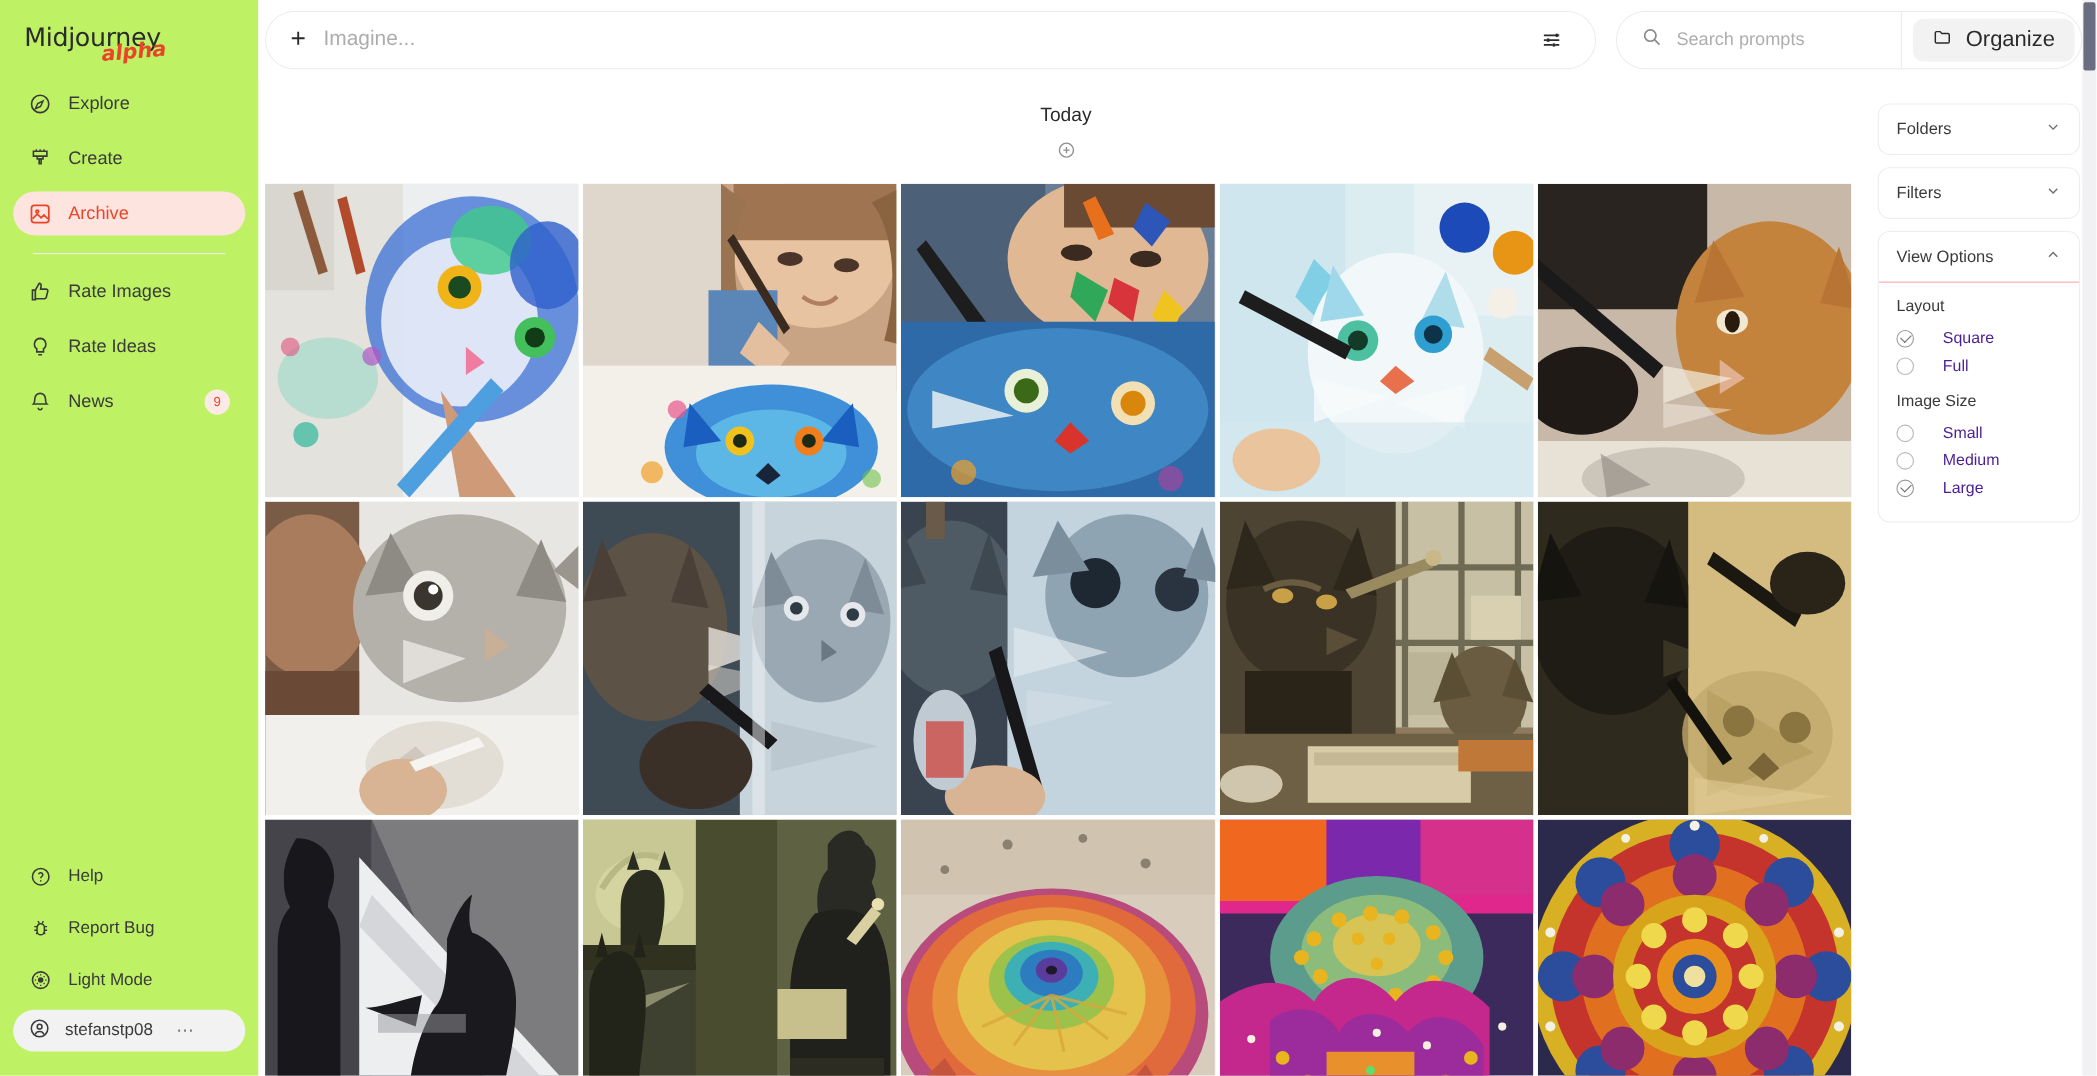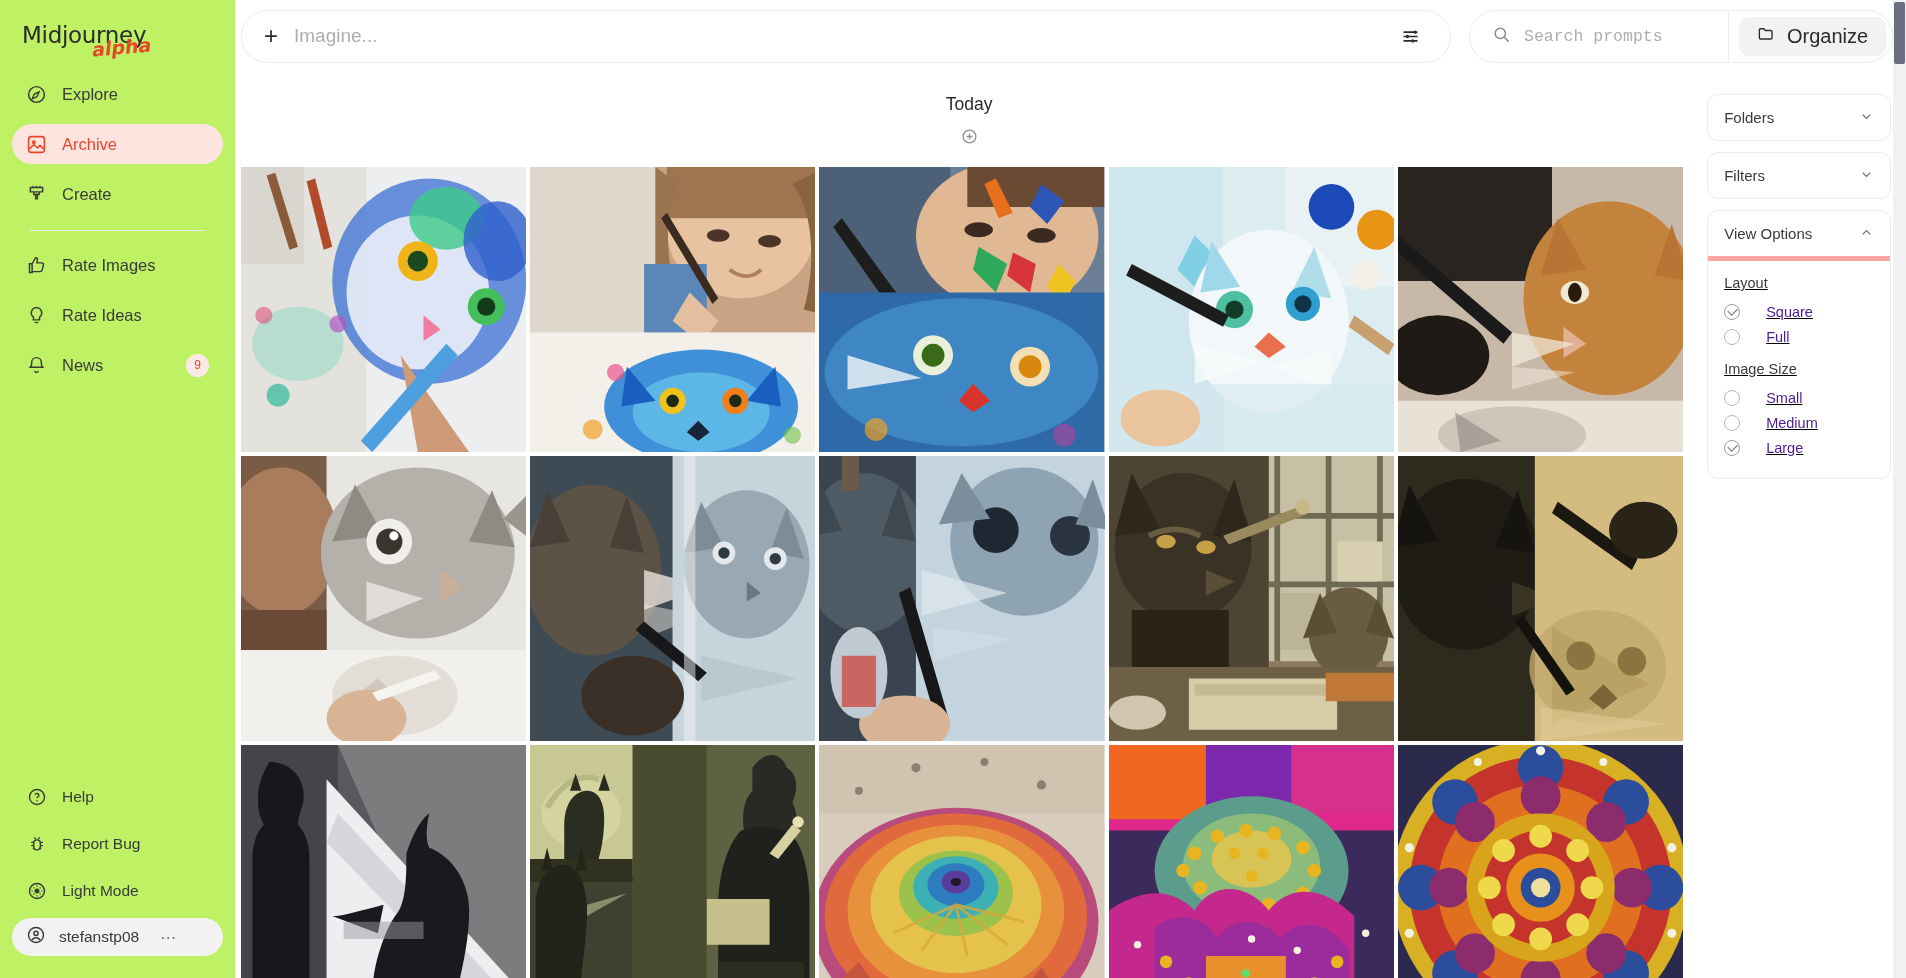--- a/index.html
+++ b/index.html
@@ -78,21 +78,21 @@
     cursor: pointer; border-radius: 8px;
   }
   .right-group {
     display: flex; align-items: center; height: 53px;
     border: 1px solid #ececec; border-radius: 27px; background: #fff;
     padding: 0 6px 0 0; margin-left: 4px;
   }
   .search-box { display: flex; align-items: center; gap: 13px; padding: 0 20px 0 22px; width: 258px; height: 51px; }
   .search-input {
     border: none; outline: none; font-size: 16.5px; background: transparent;
-    color: #2b2b2b; width: 185px; font-family: Liberation Mono, monospace;
+    color: #2b2b2b; width: 185px; font-family: Liberation Sans, sans-serif;
   }
   .search-input::placeholder { color: #aeaeae; }
   .vdiv { width: 1px; height: 51px; background: #ececec; }
   .organize-btn {
     display: flex; align-items: center; gap: 11px;
     height: 39px; padding: 0 18px; margin-left: 10px;
     background: #f2f2f2; border-radius: 10px; cursor: pointer;
     font-size: 20px; color: #2b2b2b;
   }
 
@@ -112,21 +112,21 @@
   
   .right-panel { width: 218px; flex: 0 0 218px; padding: 22px 24px 0 10px; }
   .panel-card {
     border: 1px solid #ededed; border-radius: 11px; background: #fff;
     margin-bottom: 11px; overflow: hidden;
   }
   .panel-head {
     height: 45px; display: flex; align-items: center; justify-content: space-between;
     padding: 0 16px; cursor: pointer; font-size: 15px; color: #3a3a3a;
   }
-  .panel-body { border-top: 5px solid #fca5a5; padding: 14px 16px 18px 16px; text-decoration: underline; }
+  .panel-body { border-top: 1px solid #fca5a5; padding: 14px 16px 18px 16px; }
   .panel-group-label { font-size: 14.5px; color: #3a3a3a; margin-bottom: 8px; }
   .radio-row {
     display: flex; align-items: center; gap: 26px;
     height: 25px; cursor: pointer; font-size: 14.5px; color: #4c1d95;
   }
   .radio { width: 16px; height: 16px; border-radius: 50%; border: 1.4px solid #b8b8b8; flex: 0 0 16px;
            display: flex; align-items: center; justify-content: center; background: #fff; }
   .radio.checked { border-color: #9a9a9a; }
   .radio.checked::after {
     content: ""; width: 8px; height: 4.5px;
@@ -159,40 +159,40 @@
     <div class="nav">
       <div class="nav-item">
         <span class="ico">
           <svg width="21" height="21" viewBox="0 0 24 24" fill="none" stroke="#3a3a3a" stroke-width="1.7">
               <circle cx="12" cy="12" r="9"></circle>
               <path d="M15 9l-2.5 5.5L7 17l2.5-5.5L15 9z" stroke-width="1.5"></path>
             </svg>
         </span>
         <span>Explore</span>
       </div>
-      <div class="nav-item active">
-        <span class="ico">
-          <svg width="21" height="21" viewBox="0 0 24 24" fill="none" stroke="#e8452a" stroke-width="1.8">
-              <rect x="3" y="3" width="18" height="18" rx="3"></rect>
-              <circle cx="9" cy="9.5" r="1.4"></circle>
-              <path d="M4 17l5-5 4 4 3-3 4 4"></path>
-            </svg>
-        </span>
-        <span>Archive</span>
-      </div>
       <div class="nav-item">
         <span class="ico">
           <svg width="21" height="21" viewBox="0 0 24 24" fill="none" stroke="#3a3a3a" stroke-width="1.7">
               <path d="M5 4h14v5H5z"></path>
               <path d="M9 9v3h6V9"></path>
               <path d="M11 12h2v5h-2z"></path>
               <path d="M8 4V2M12 4V2M16 4V2" stroke-width="1.4"></path>
             </svg>
         </span>
         <span>Create</span>
+      </div>
+      <div class="nav-item active">
+        <span class="ico">
+          <svg width="21" height="21" viewBox="0 0 24 24" fill="none" stroke="#e8452a" stroke-width="1.8">
+              <rect x="3" y="3" width="18" height="18" rx="3"></rect>
+              <circle cx="9" cy="9.5" r="1.4"></circle>
+              <path d="M4 17l5-5 4 4 3-3 4 4"></path>
+            </svg>
+        </span>
+        <span>Archive</span>
       </div>
 
       <div class="nav-sep"></div>
 
       <div class="nav-item">
         <span class="ico">
           <svg width="21" height="21" viewBox="0 0 24 24" fill="none" stroke="#3a3a3a" stroke-width="1.7">
               <path d="M7 10v10H4V10z"></path>
               <path d="M7 10l4-7c1.6 0 2.3 1.2 2 2.6L12.5 9H18c1.3 0 2.2 1.1 1.9 2.3l-1.6 6.3c-.2 1-1 1.4-2 1.4H7"></path>
             </svg>

